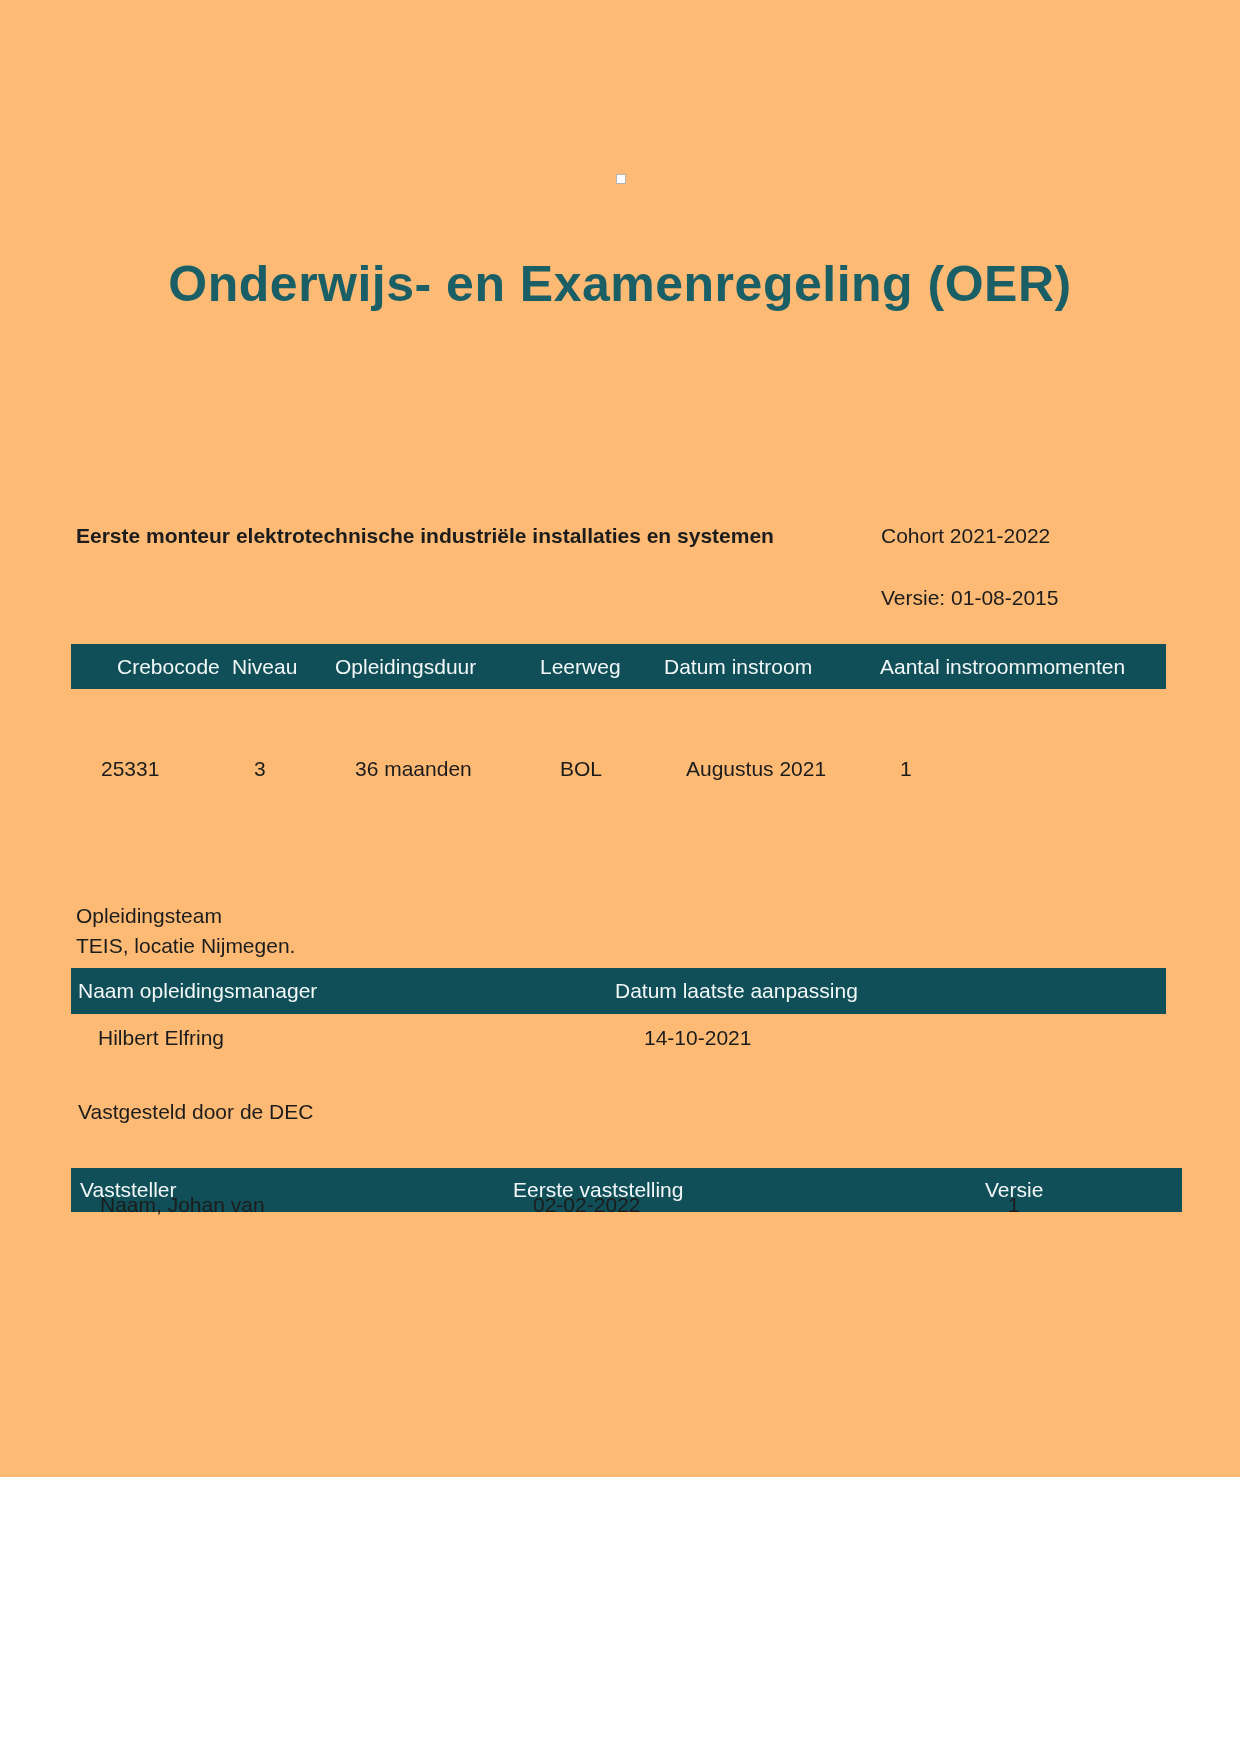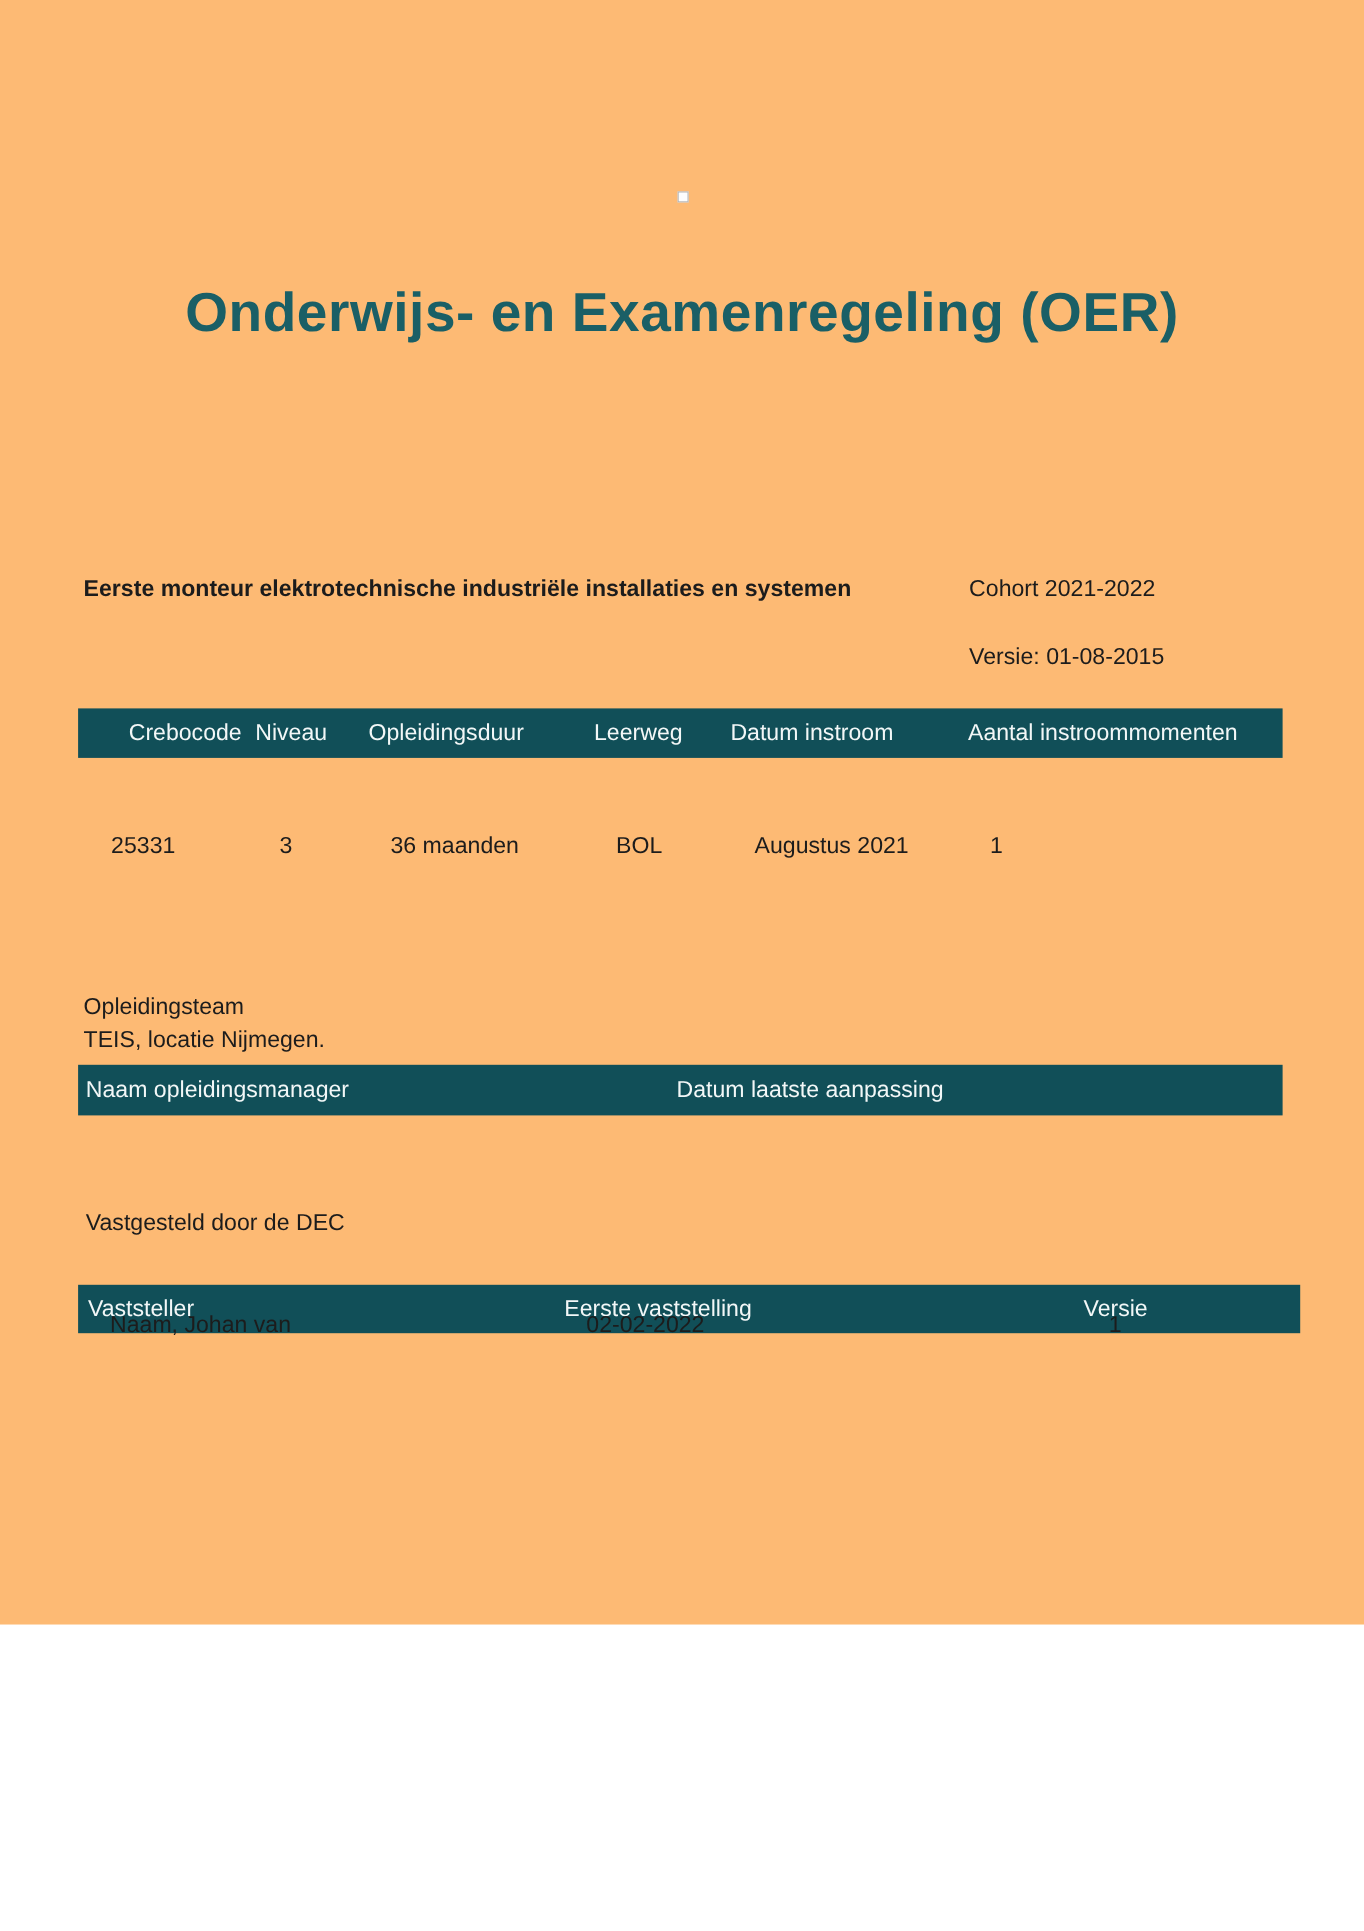--- a/index.html
+++ b/index.html
@@ -108,20 +108,24 @@
   <div class="abs body-text multiline" style="left:76px;top:901px;">
     <div>Opleidingsteam</div>
     <div>TEIS, locatie Nijmegen.</div>
   </div>
 
   <div class="abs teal-bar" style="top:968px;height:46px;">
     <span style="left:7px;">Naam opleidingsmanager</span>
     <span style="left:544px;">Datum laatste aanpassing</span>
   </div>
 
+  <div class="abs row-band body-text" style="top:1026px;">
+    <span style="left:7px;">Hilbert Elfring</span>
+    <span style="left:553px;">14-10-2021</span>
+  </div>
 
   <div class="abs body-text" style="left:78px;top:1100px;white-space:nowrap;">Vastgesteld door de DEC</div>
 
   <div class="abs teal-bar" style="top:1168px;height:44px;padding-left:16px;">
     <span style="left:9px;">Vaststeller</span>
     <span style="left:442px;">Eerste vaststelling</span>
     <span style="left:914px;">Versie</span>
   </div>
 
   <div class="abs row-band body-text" style="top:1193px;">

